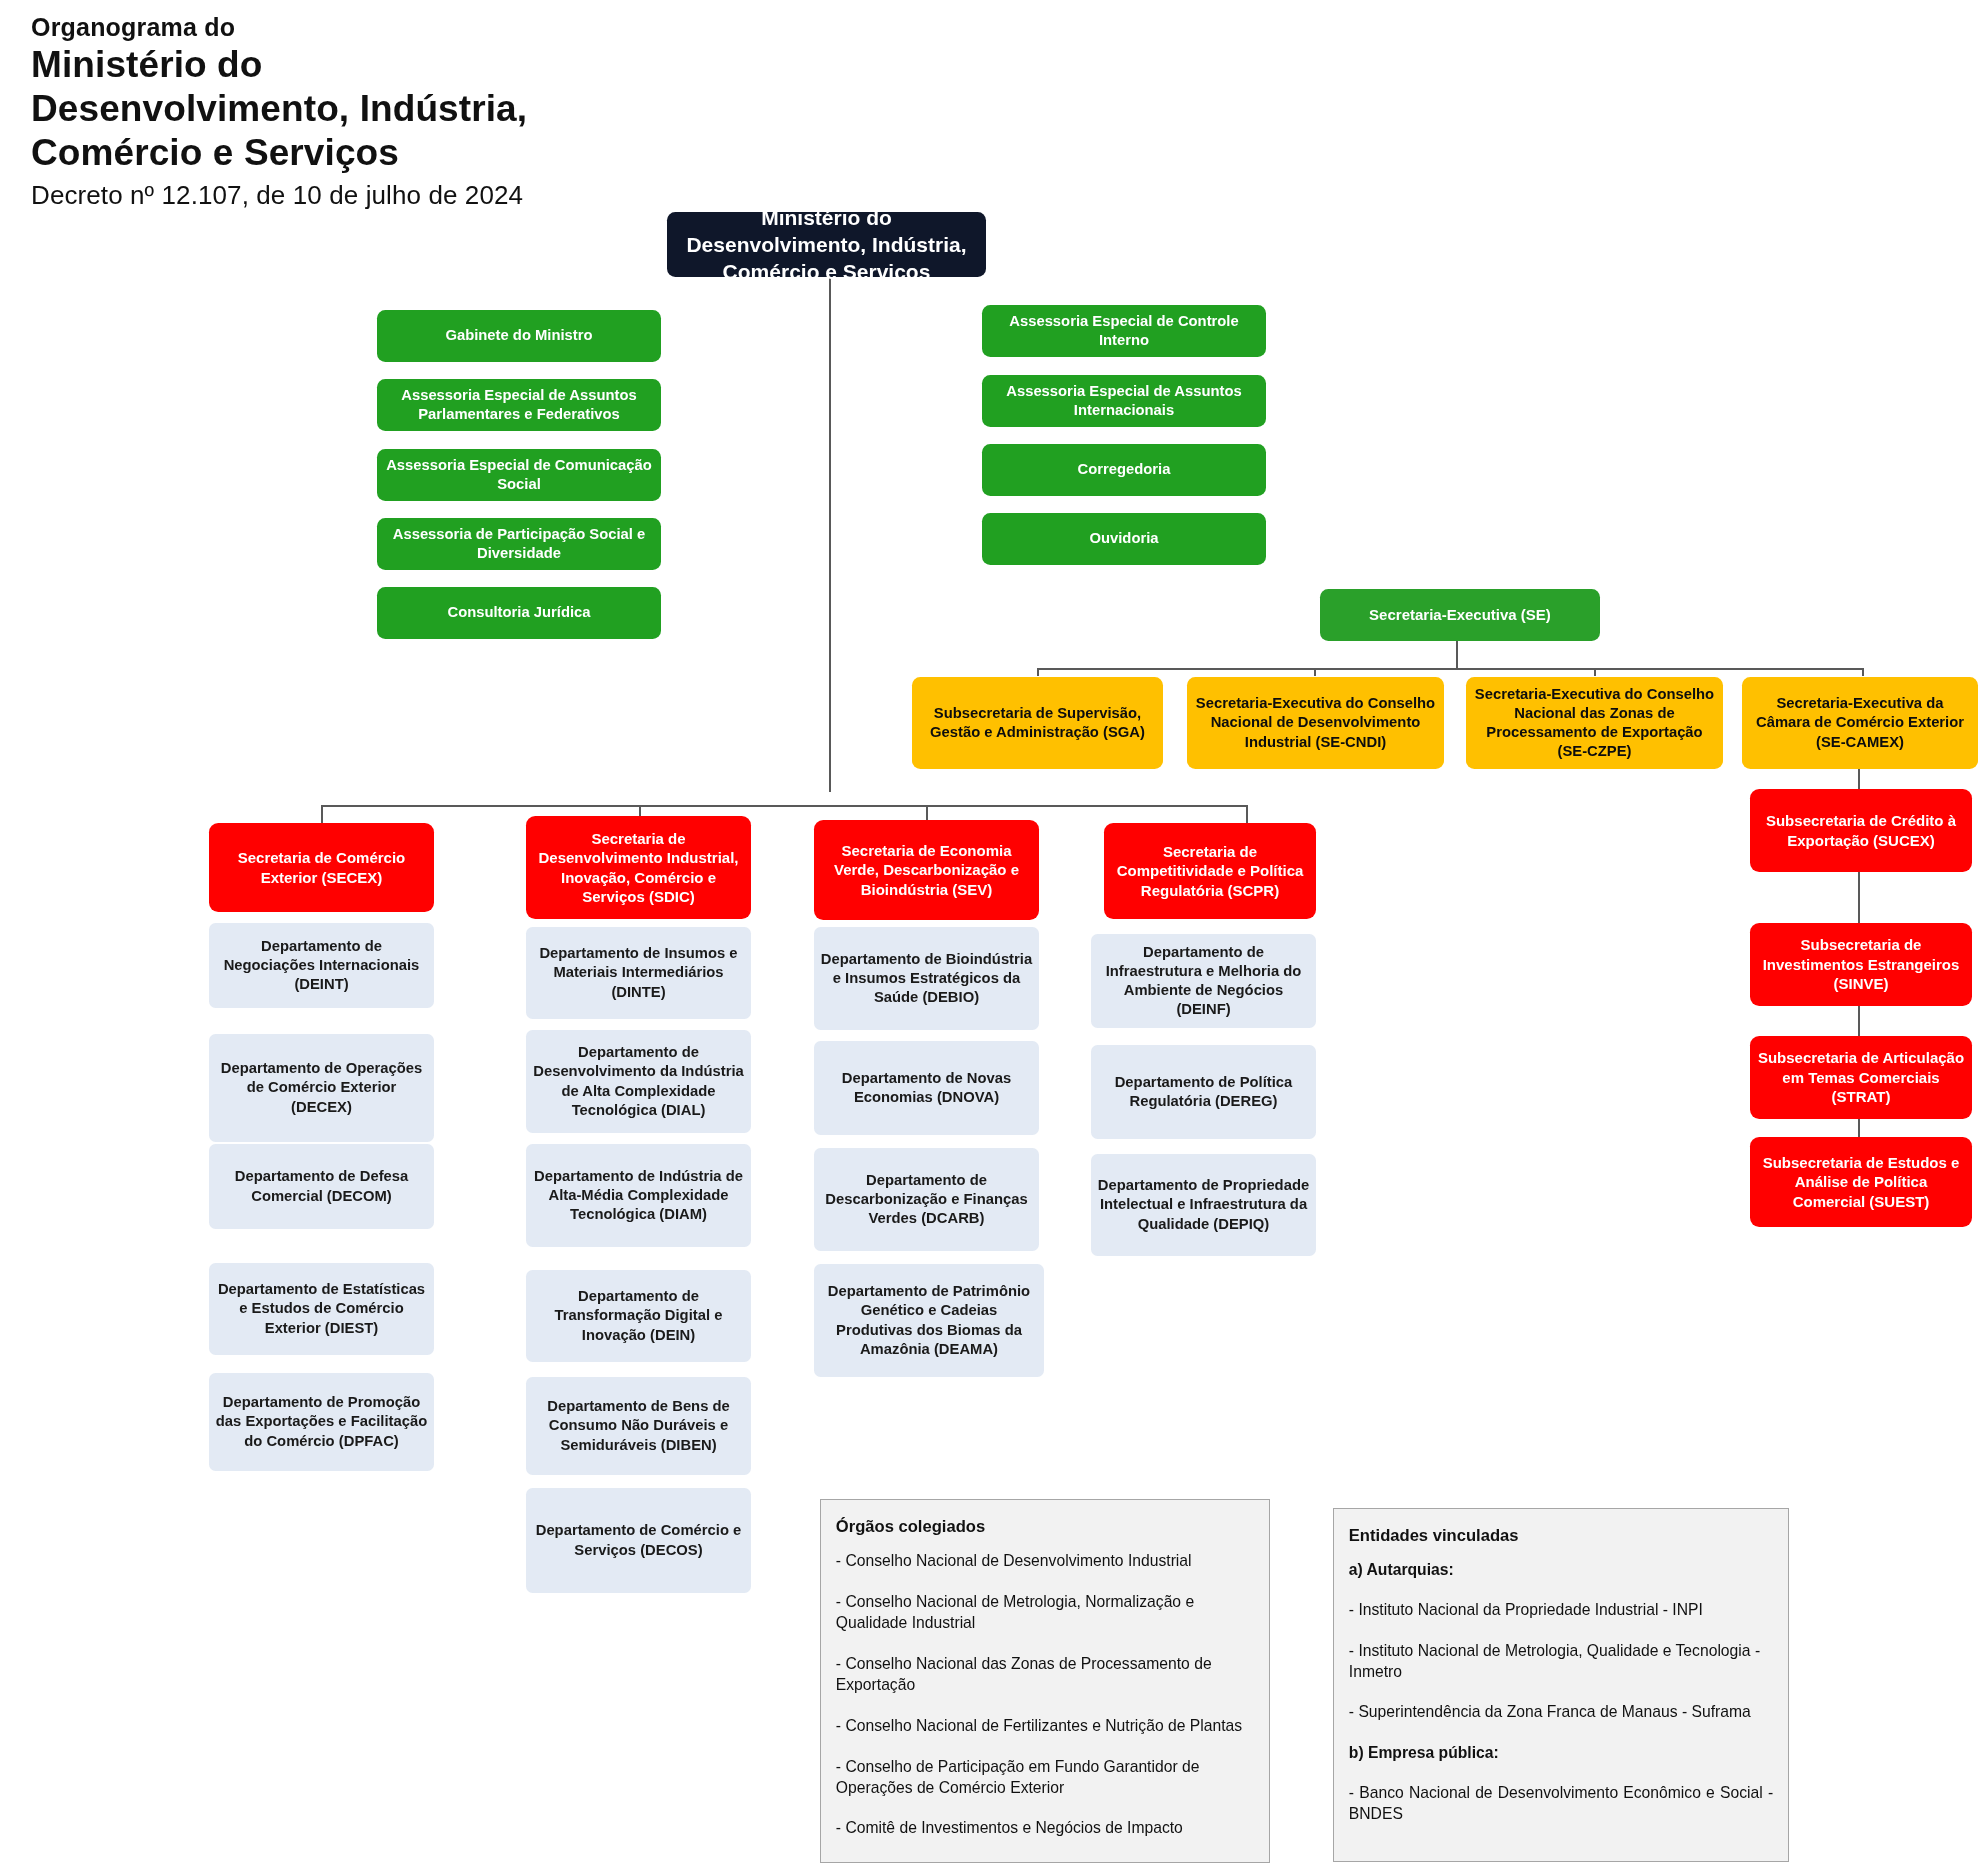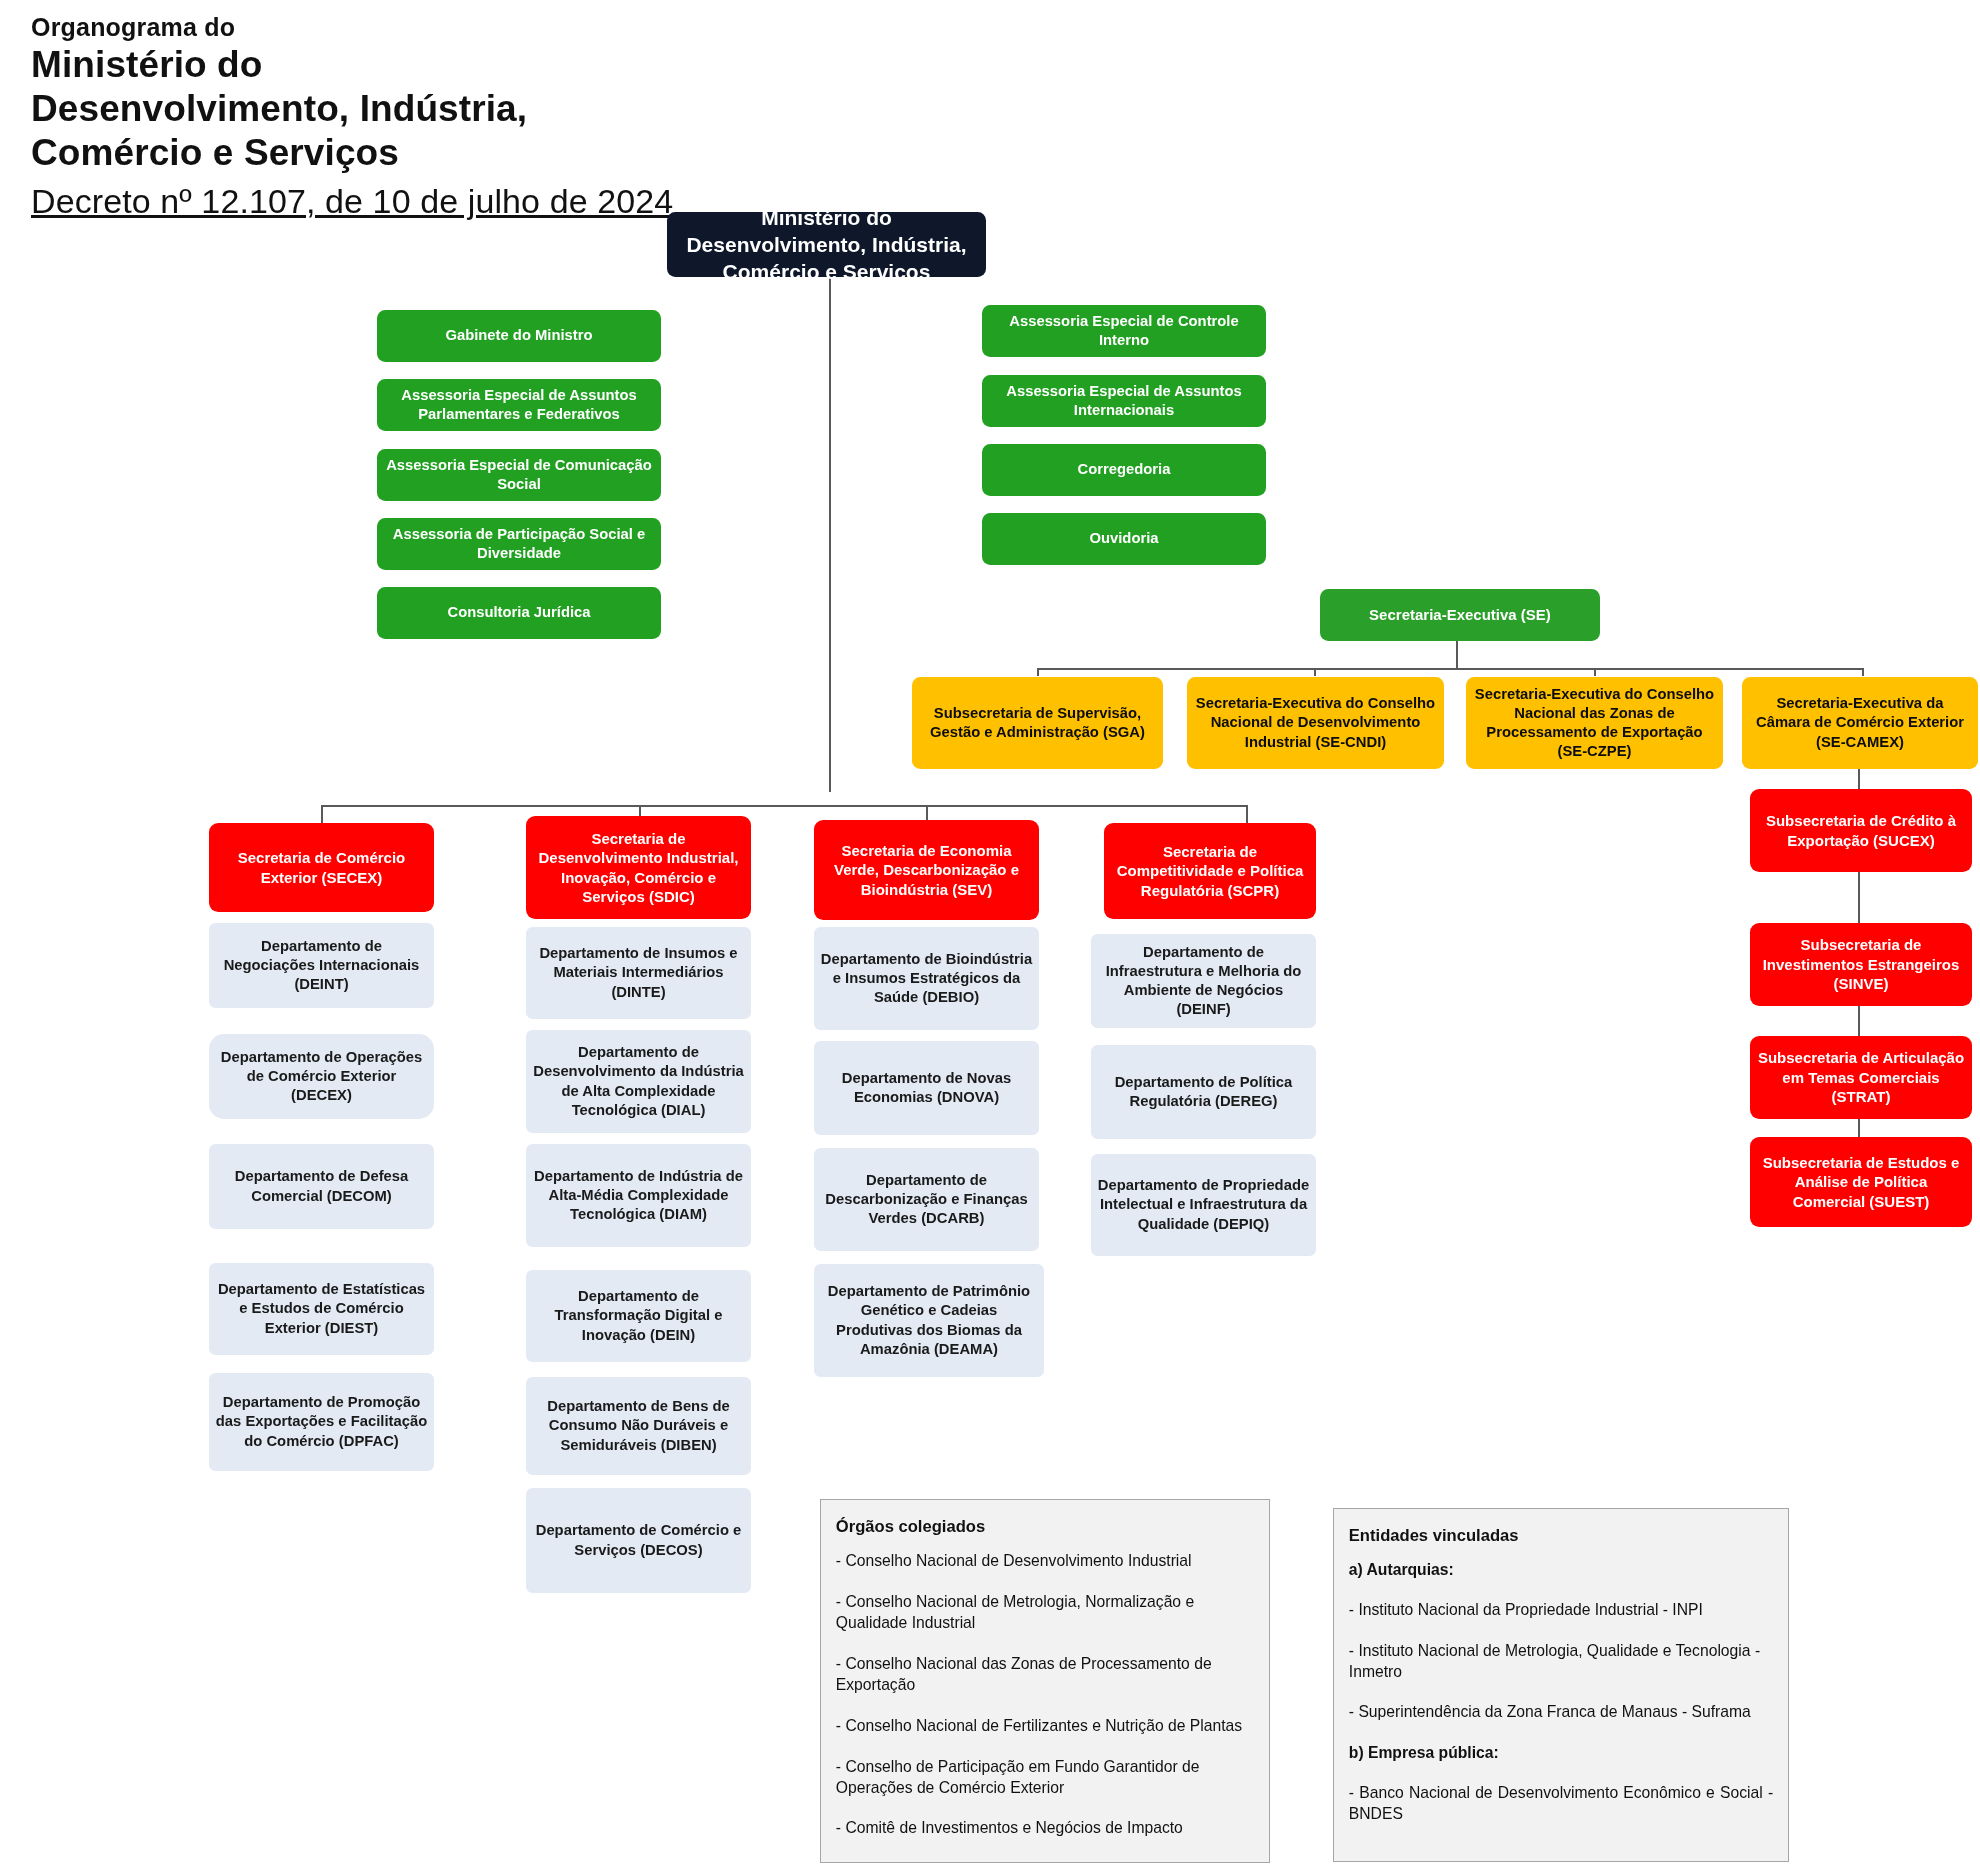--- a/index.html
+++ b/index.html
@@ -6,21 +6,21 @@
   body{width:1981px;height:1867px;position:relative;
        font-family:"Liberation Sans","DejaVu Sans",sans-serif;
        -webkit-font-smoothing:antialiased;}
 
   #canvas{position:absolute;left:0;top:0;width:1981px;height:1867px;overflow:hidden;}
 
   
   #title-block{position:absolute;left:31px;top:13px;width:701px;}
   .t-small{font-size:25px;font-weight:700;color:#111;line-height:1.18;letter-spacing:0.2px;}
   .t-big{font-size:37px;font-weight:700;color:#111;line-height:1.20;letter-spacing:0.1px;}
-  .t-decree{font-size:34px;font-weight:400;color:#111;line-height:1.3;margin-top:3.7px;letter-spacing:0.1px;text-decoration:underline;}
+  .t-decree{font-size:26px;font-weight:400;color:#111;line-height:1.3;margin-top:3.7px;letter-spacing:0.1px;}
 
   
   .node{position:absolute;box-sizing:border-box;display:flex;align-items:center;
         justify-content:center;text-align:center;border-radius:8.3px;
         padding:3.7px 6.5px;line-height:1.30;}
   .node span{display:block;width:100%;}
 
   .blue{background:#0f172a;color:#ffffff;font-weight:700;font-size:21px;}
   .green{background:#21A021;color:#ffffff;font-weight:700;font-size:14.8px;}
   .green-se{background:#2AA02A;color:#ffffff;font-weight:700;font-size:15px;}
@@ -133,21 +133,21 @@
   <div class="node red" style="left:1750px;top:1137px;width:222px;height:90px;">
     <span>Subsecretaria de Estudos e Análise de Política Comercial (SUEST)</span>
     </div>
 
   <div class="node red" style="left:209px;top:823px;width:225px;height:89px;">
     <span>Secretaria de Comércio Exterior (SECEX)</span>
     </div>
   <div class="node dept" style="left:209px;top:923px;width:225px;height:85px;">
     <span>Departamento de Negociações Internacionais (DEINT)</span>
     </div>
-  <div class="node dept" style="left:209px;top:1034px;width:225px;height:85px;border-radius:15px;">
+  <div class="node dept" style="left:209px;top:1034px;width:225px;height:108px;">
     <span>Departamento de Operações de Comércio Exterior (DECEX)</span>
     </div>
   <div class="node dept" style="left:209px;top:1144px;width:225px;height:85px;">
     <span>Departamento de Defesa Comercial (DECOM)</span>
     </div>
   <div class="node dept" style="left:209px;top:1263px;width:225px;height:92px;">
     <span>Departamento de Estatísticas e Estudos de Comércio Exterior (DIEST)</span>
     </div>
   <div class="node dept" style="left:209px;top:1373px;width:225px;height:98px;">
     <span>Departamento de  Promoção das Exportações e Facilitação do Comércio (DPFAC)</span>

